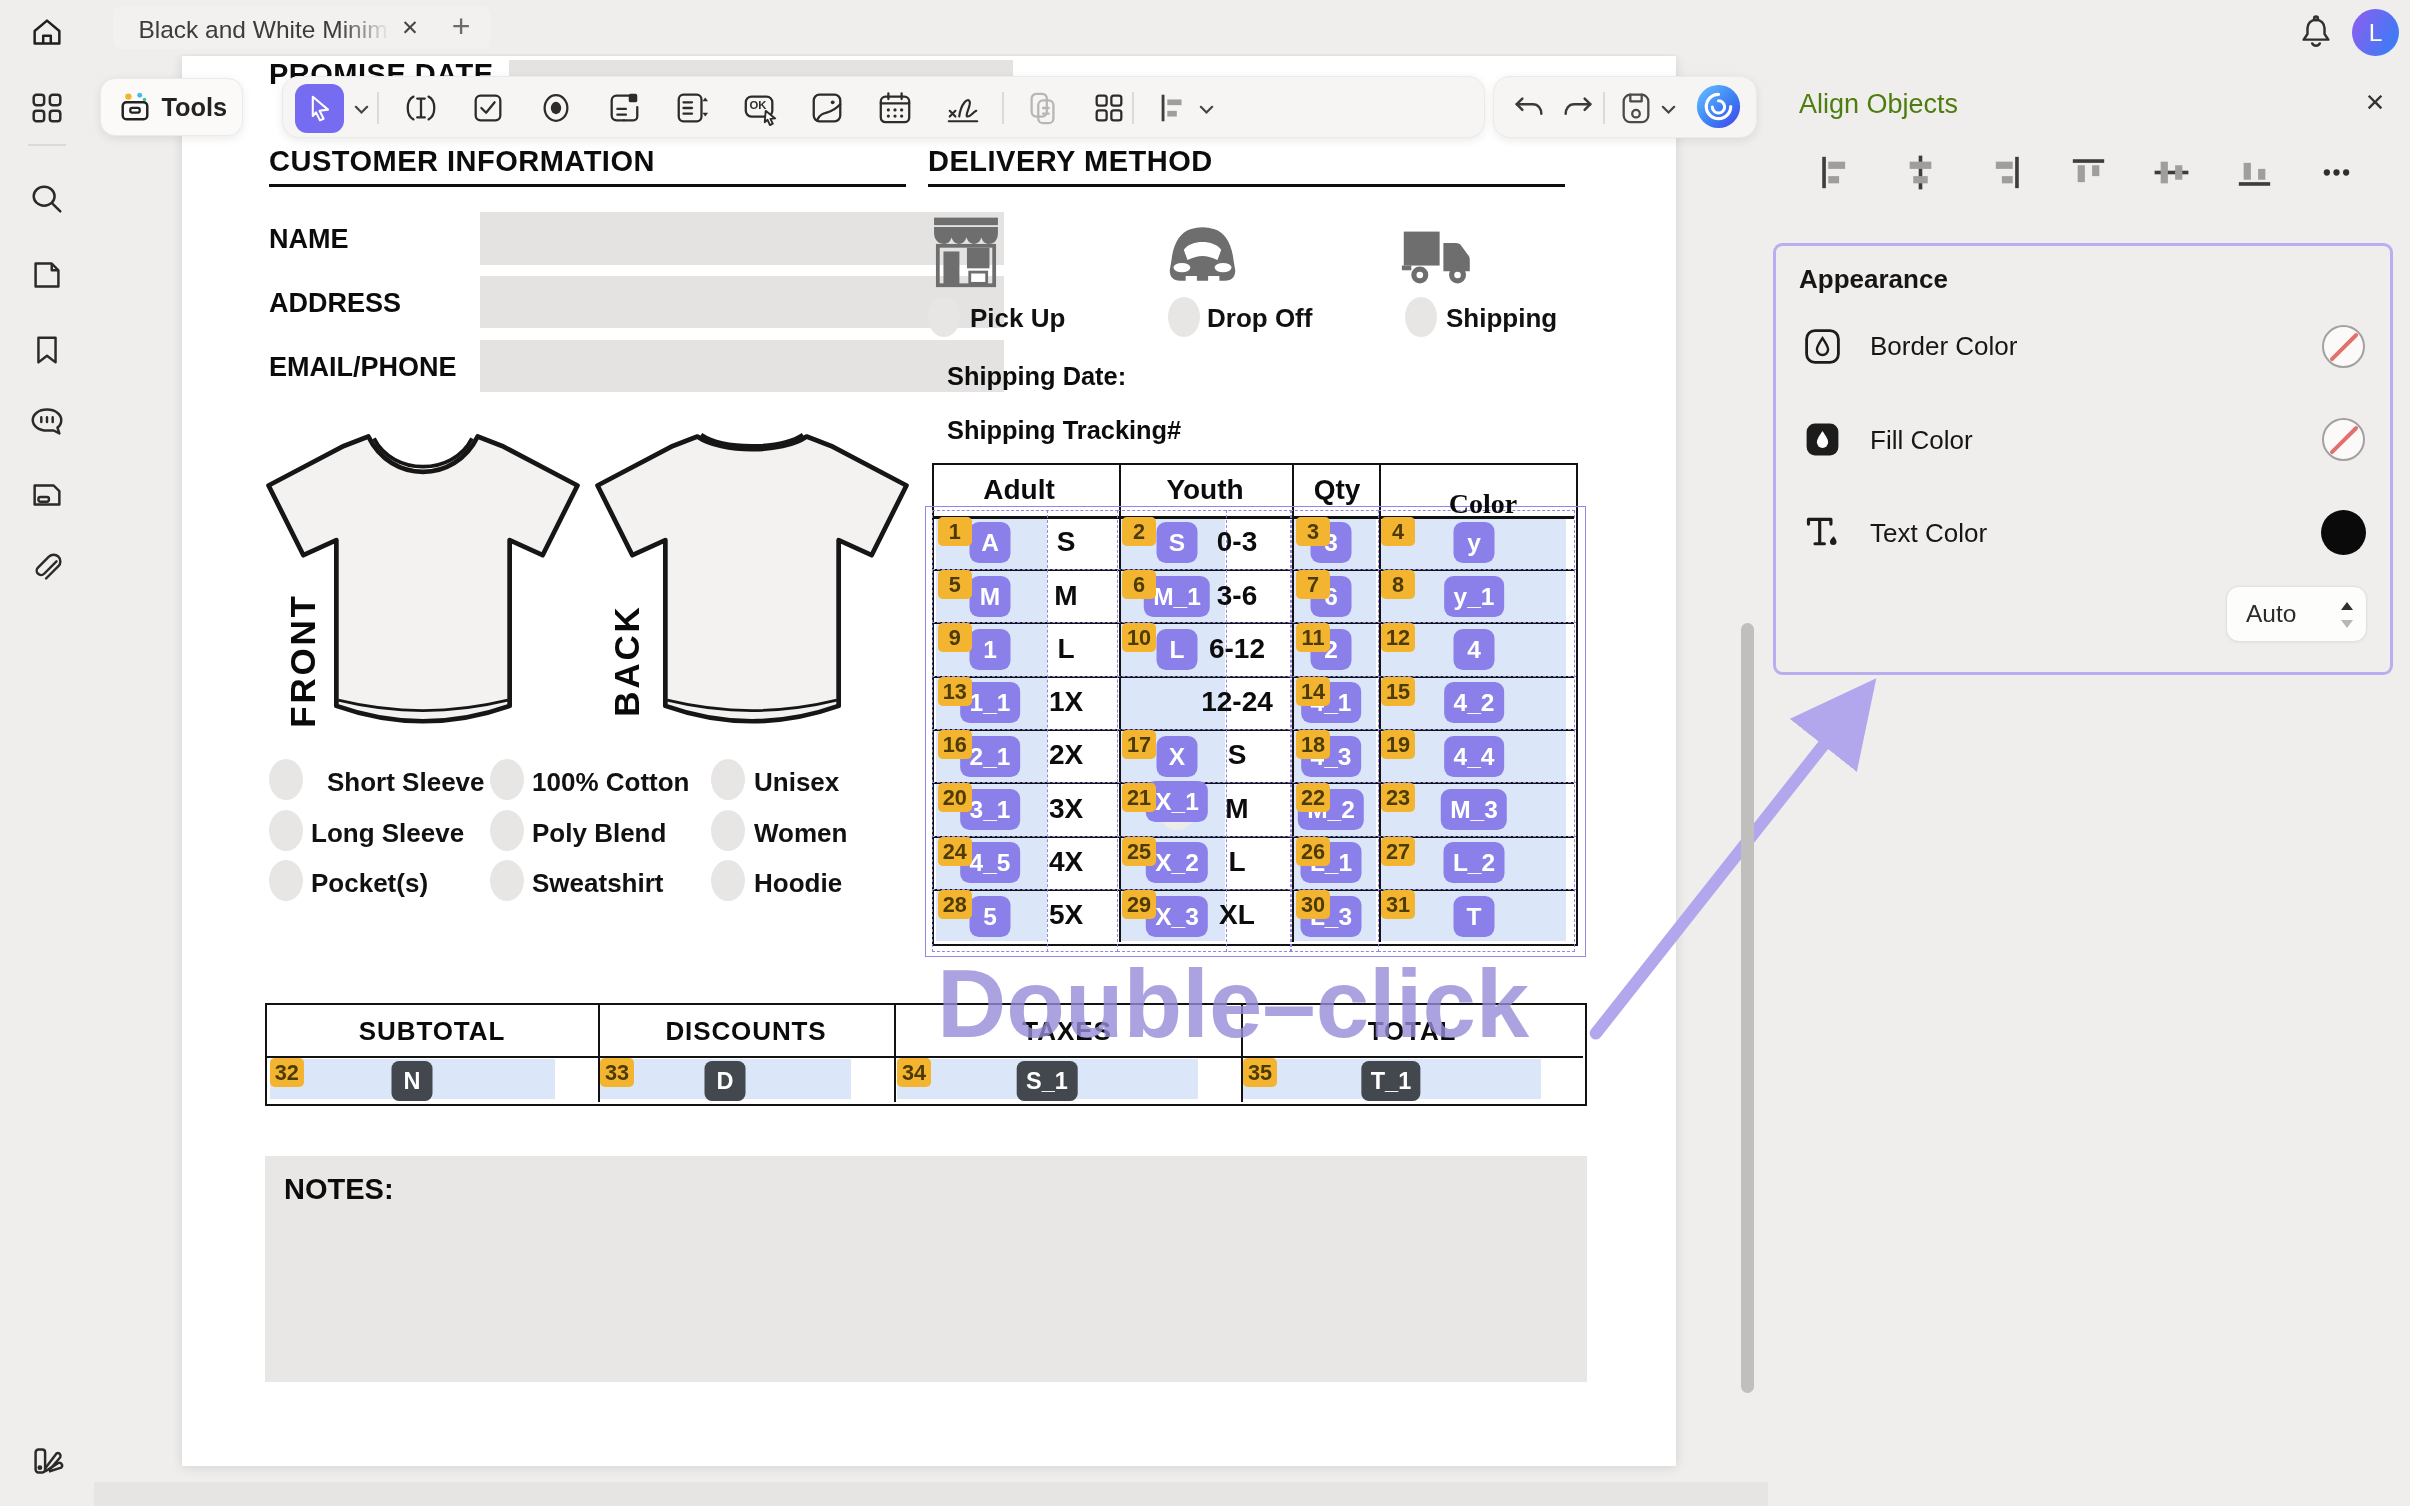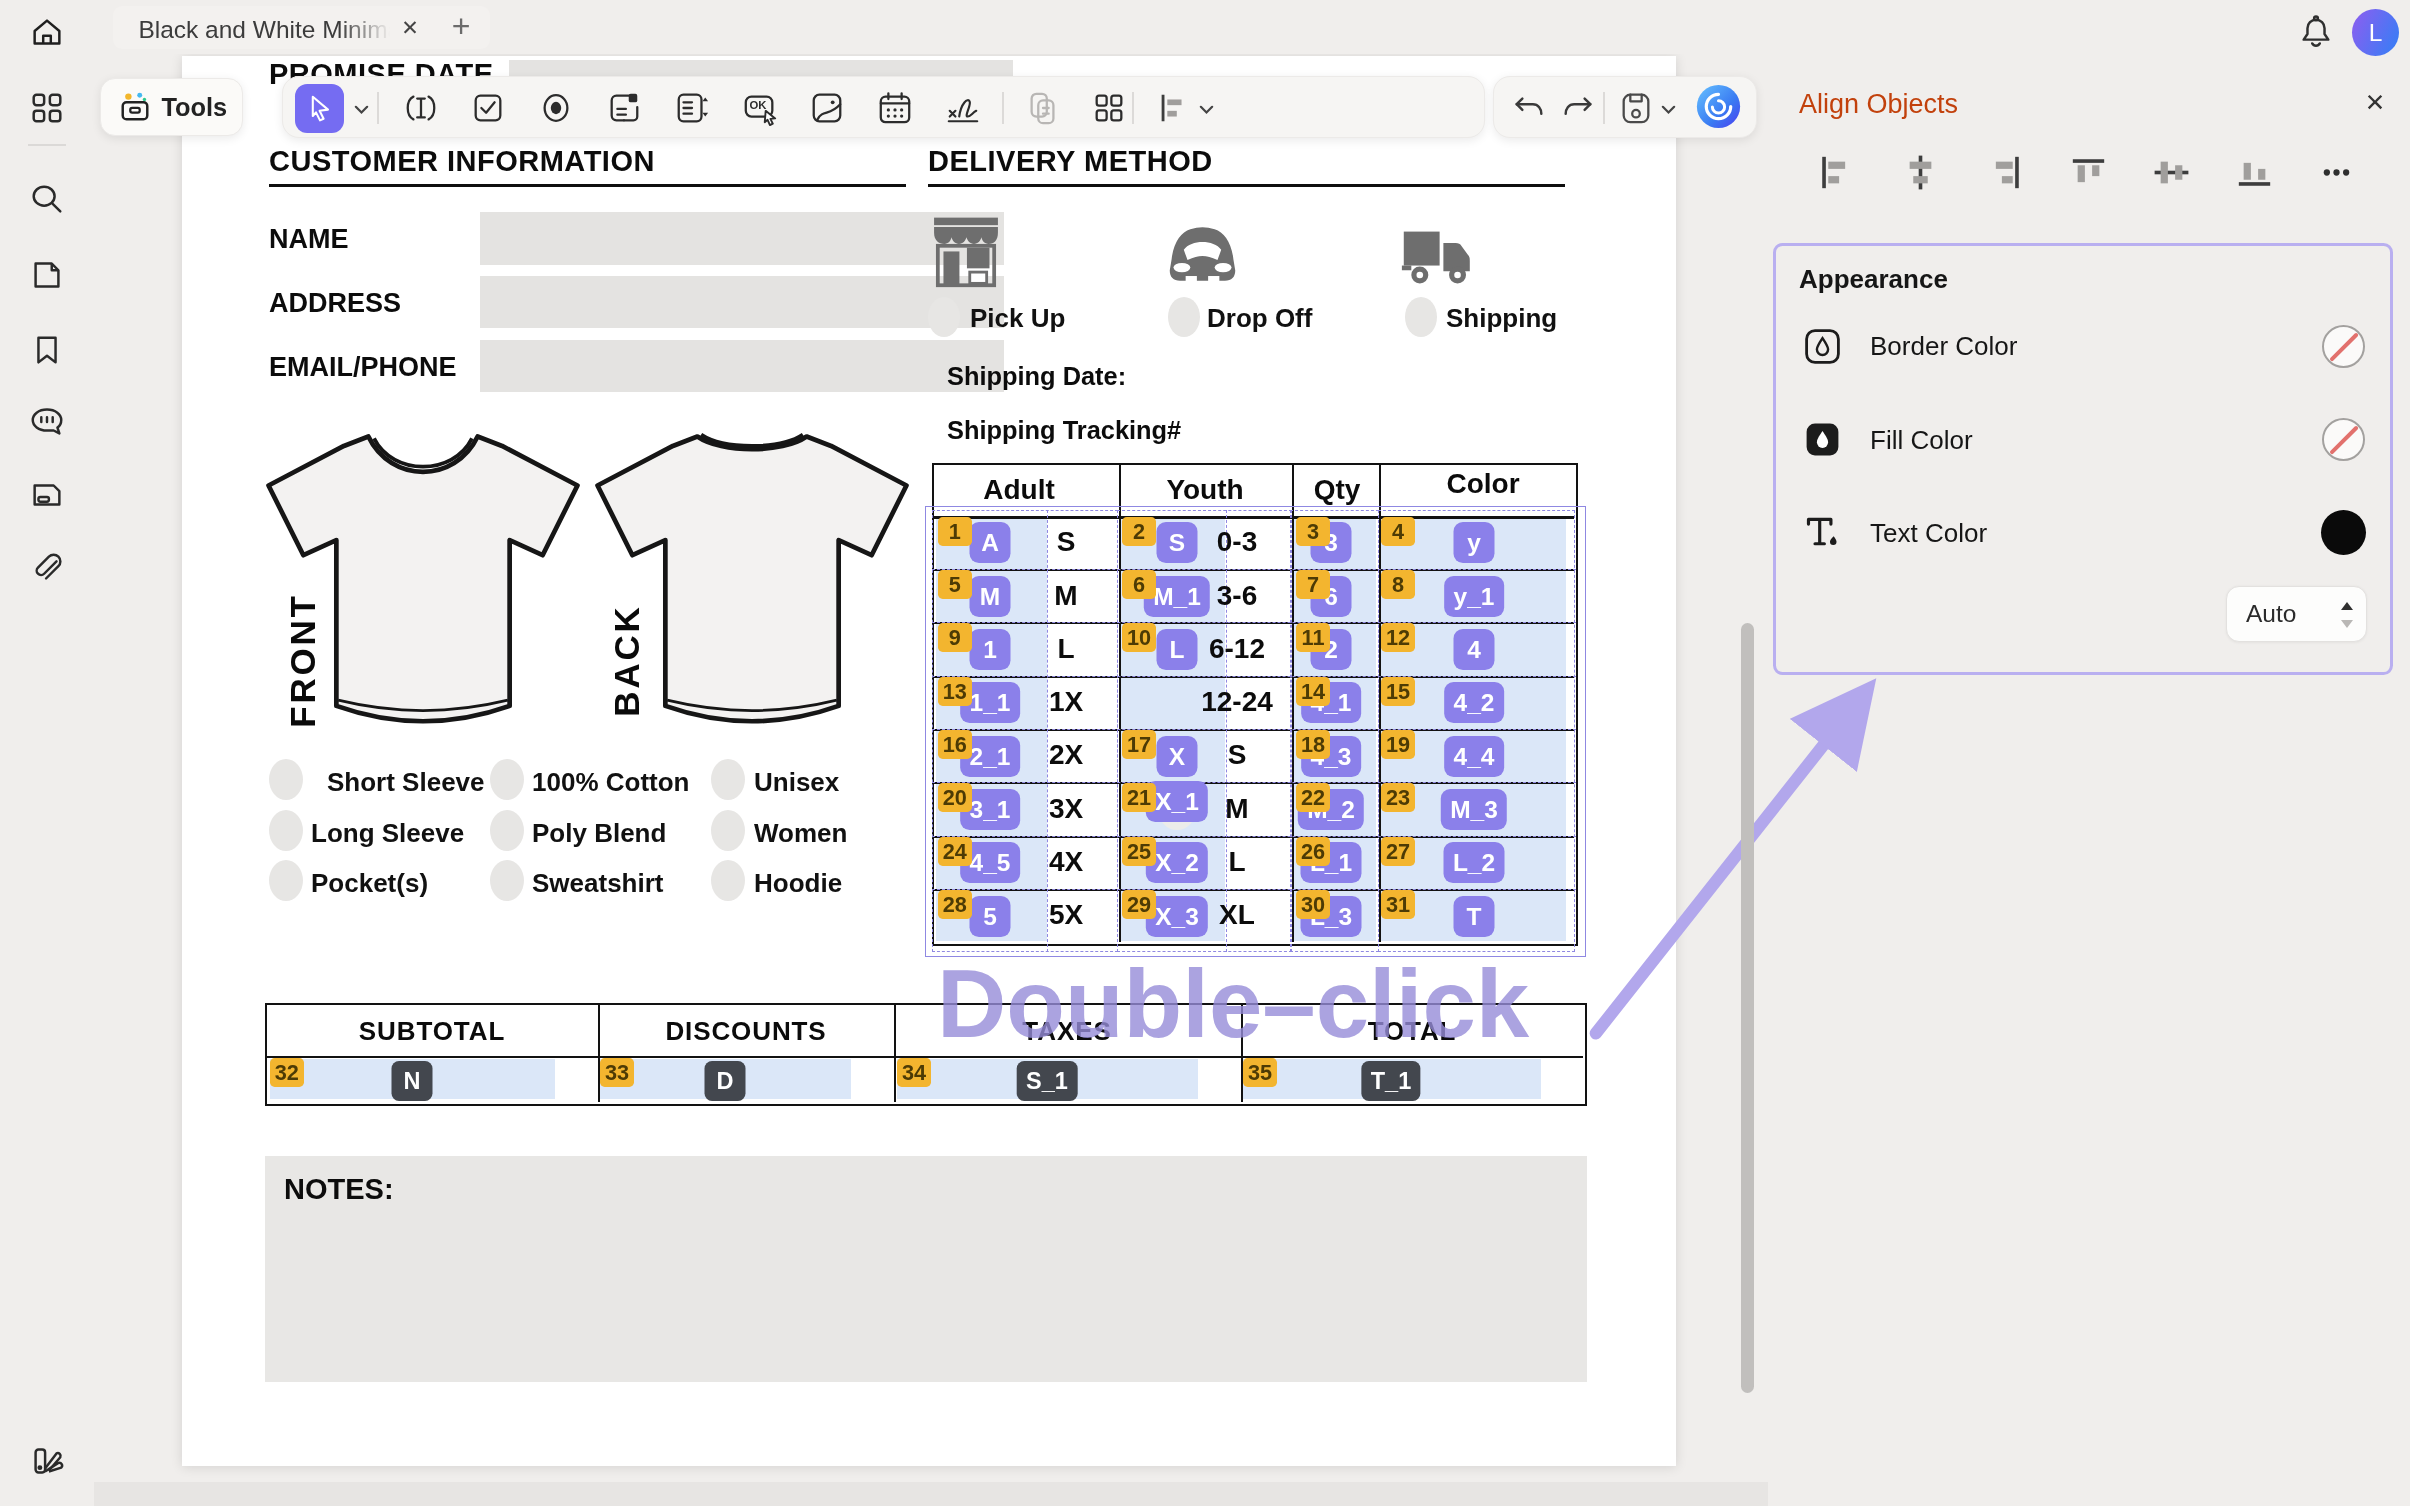--- a/index.html
+++ b/index.html
@@ -70,21 +70,21 @@
   .sel-outer { position:absolute; border:1.9px solid #8f88e2; z-index:3; }
   .ghost-ellipse { position:absolute; background:#ececea; border-radius:50%; z-index:1; }
 
   
   .dc-text { position:absolute; left:937px; top:949px; font-size:96px; font-weight:700; color:rgba(150,140,216,.8); z-index:20; letter-spacing:0; }
   .arrow-svg { position:absolute; left:1558px; top:657px; z-index:21; }
   .scrollbar { position:absolute; left:1741px; top:623px; width:13px; height:770px; border-radius:6.6px; background:#c1bfbd; z-index:25; cursor:pointer; }
   .bottom-strip { position:absolute; left:94px; top:1482px; width:1674px; height:24.5px; background:#e7e5e3; }
 
   
-  .panel-title { position:absolute; left:1799px; top:89px; font-size:27px; font-weight:500; color:#c2410c; }
+  .panel-title { position:absolute; left:1799px; top:89px; font-size:27px; font-weight:500; color:#4d7c0f; }
   .panel-close { position:absolute; left:2356px; top:83px; width:38px; height:38px; font-size:24.5px; color:#333; display:flex; align-items:center; justify-content:center; cursor:pointer; }
   .align-btn { position:absolute; top:152px; width:41px; height:41px; cursor:pointer; }
   .callout { position:absolute; left:1773px; top:243px; width:620px; height:432px; border:3.8px solid #b9aff0; border-radius:9.4px; z-index:22; }
   .appear-title { position:absolute; left:1799px; top:264px; font-size:26px; font-weight:600; color:#161616; }
   .appear-row-label { position:absolute; left:1870px; font-size:26px; color:#161616; }
   .appear-icon { position:absolute; left:1801px; width:43px; height:43px; }
   .swatch-none { position:absolute; left:2322px; width:43px; height:43px; border:2.8px solid #a3a19f; border-radius:50%; background:#fbfaf9; cursor:pointer; }
   .swatch-none::after { content:""; position:absolute; left:50%; top:50%; width:38px; height:3.8px; background:#e2716d; border-radius:1.9px; transform:translate(-50%,-50%) rotate(-45deg); }
   .swatch-black { position:absolute; left:2321px; width:45px; height:45px; border-radius:50%; background:#0a0a0a; cursor:pointer; }
   .font-select { position:absolute; left:1804px; top:586px; width:399px; height:56px; background:#fdfdfc; border:0.9px solid #e3e1df; border-radius:13px;
@@ -207,21 +207,21 @@
         <div class="tline" style="left: 0px; top: 104px; width: 640px; height: 1.9px;"></div>
         <div class="tline" style="left: 0px; top: 157px; width: 640px; height: 1.9px;"></div>
         <div class="tline" style="left: 0px; top: 211px; width: 640px; height: 1.9px;"></div>
         <div class="tline" style="left: 0px; top: 264px; width: 640px; height: 1.9px;"></div>
         <div class="tline" style="left: 0px; top: 317px; width: 640px; height: 1.9px;"></div>
         <div class="tline" style="left: 0px; top: 371px; width: 640px; height: 1.9px;"></div>
         <div class="tline" style="left: 0px; top: 424px; width: 640px; height: 1.9px;"></div>
         <div class="thead" style="left: 85px; top: 8.5px;">Adult</div>
         <div class="thead" style="left: 271px; top: 8.5px;">Youth</div>
         <div class="thead" style="left: 403px; top: 8.5px;">Qty</div>
-        <div class="thead" style="left: 549px; top: 3px;">Color</div>
+        <div class="thead" style="left: 549px; top: 23px; font-family: Liberation Serif, serif;">Color</div>
         <div class="sel-outer" style="left: -9.4px; top: 41px; width: 661px; height: 451px;"></div>
         <div class="dash" style="left: -1.9px; top: 45px; width: 186px; height: 442px;"></div>
         <div class="dash" style="left: 183px; top: 45px; width: 175px; height: 442px;"></div>
         <div class="dash" style="left: 356px; top: 45px; width: 89px; height: 442px;"></div>
         <div class="dash" style="left: 444px; top: 45px; width: 197px; height: 442px;"></div>
         <div class="dash-v" style="left: 113px; top: 45px; height: 442px;"></div>
         <div class="dash-v" style="left: 292px; top: 45px; height: 442px;"></div>
         <div class="dash-h" style="left: -1.9px; top: 104px; width: 644px;"></div>
         <div class="dash-h" style="left: -1.9px; top: 157px; width: 644px;"></div>
         <div class="dash-h" style="left: -1.9px; top: 211px; width: 644px;"></div>

